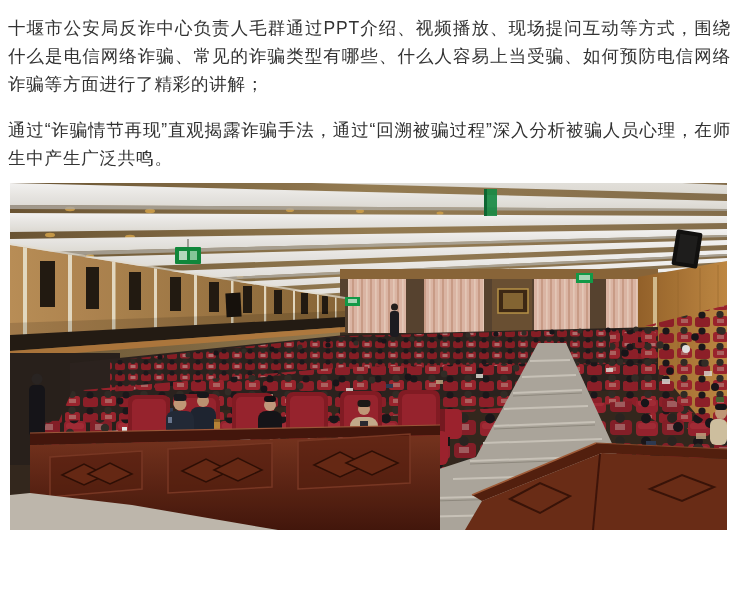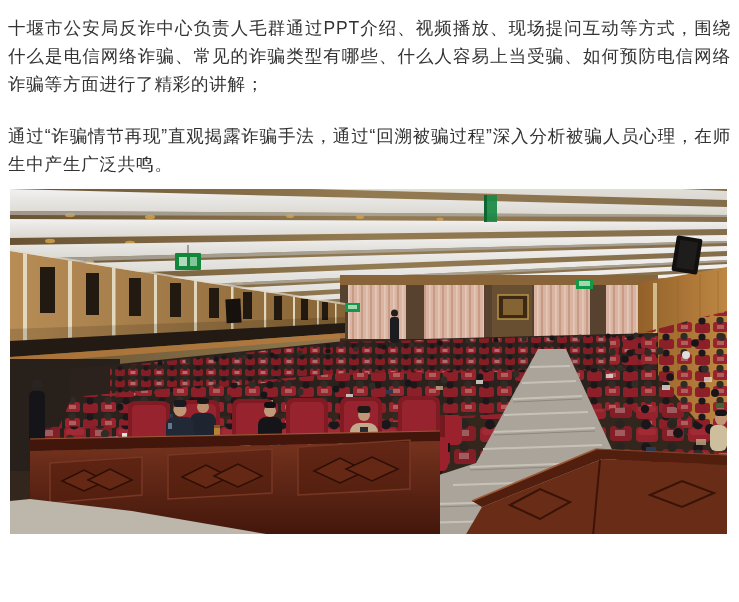--- a/index.html
+++ b/index.html
@@ -1,26 +1,26 @@
 <!DOCTYPE html>
 <html><head>
 <meta charset="utf-8">
 <style>
   html,body{margin:0;padding:0;background:#ffffff;}
   .page{
-    width:739px;height:534px;box-sizing:border-box;
+    width:739px;height:602px;box-sizing:border-box;
     padding:0 8px;overflow:hidden;background:#ffffff;
     font-family:"Liberation Sans","DejaVu Sans",sans-serif;
   }
   .para{
     margin:0;color:#333333;font-size:17.5px;line-height:28px;
     letter-spacing:0.8px;text-align:justify;font-weight:400;
   }
   .p1{margin-top:14px;}
-  .p2{margin-top:24px;}
+  .p2{margin-top:18px;}
   .p3{margin-top:41px;}
   figure.photo{
     margin:11px 0 0 2px;width:717px;height:347px;display:block;
     overflow:hidden;background:#35291f;
   }
   figure.photo svg{display:block;}
 </style>
 </head>
 <body>
 

